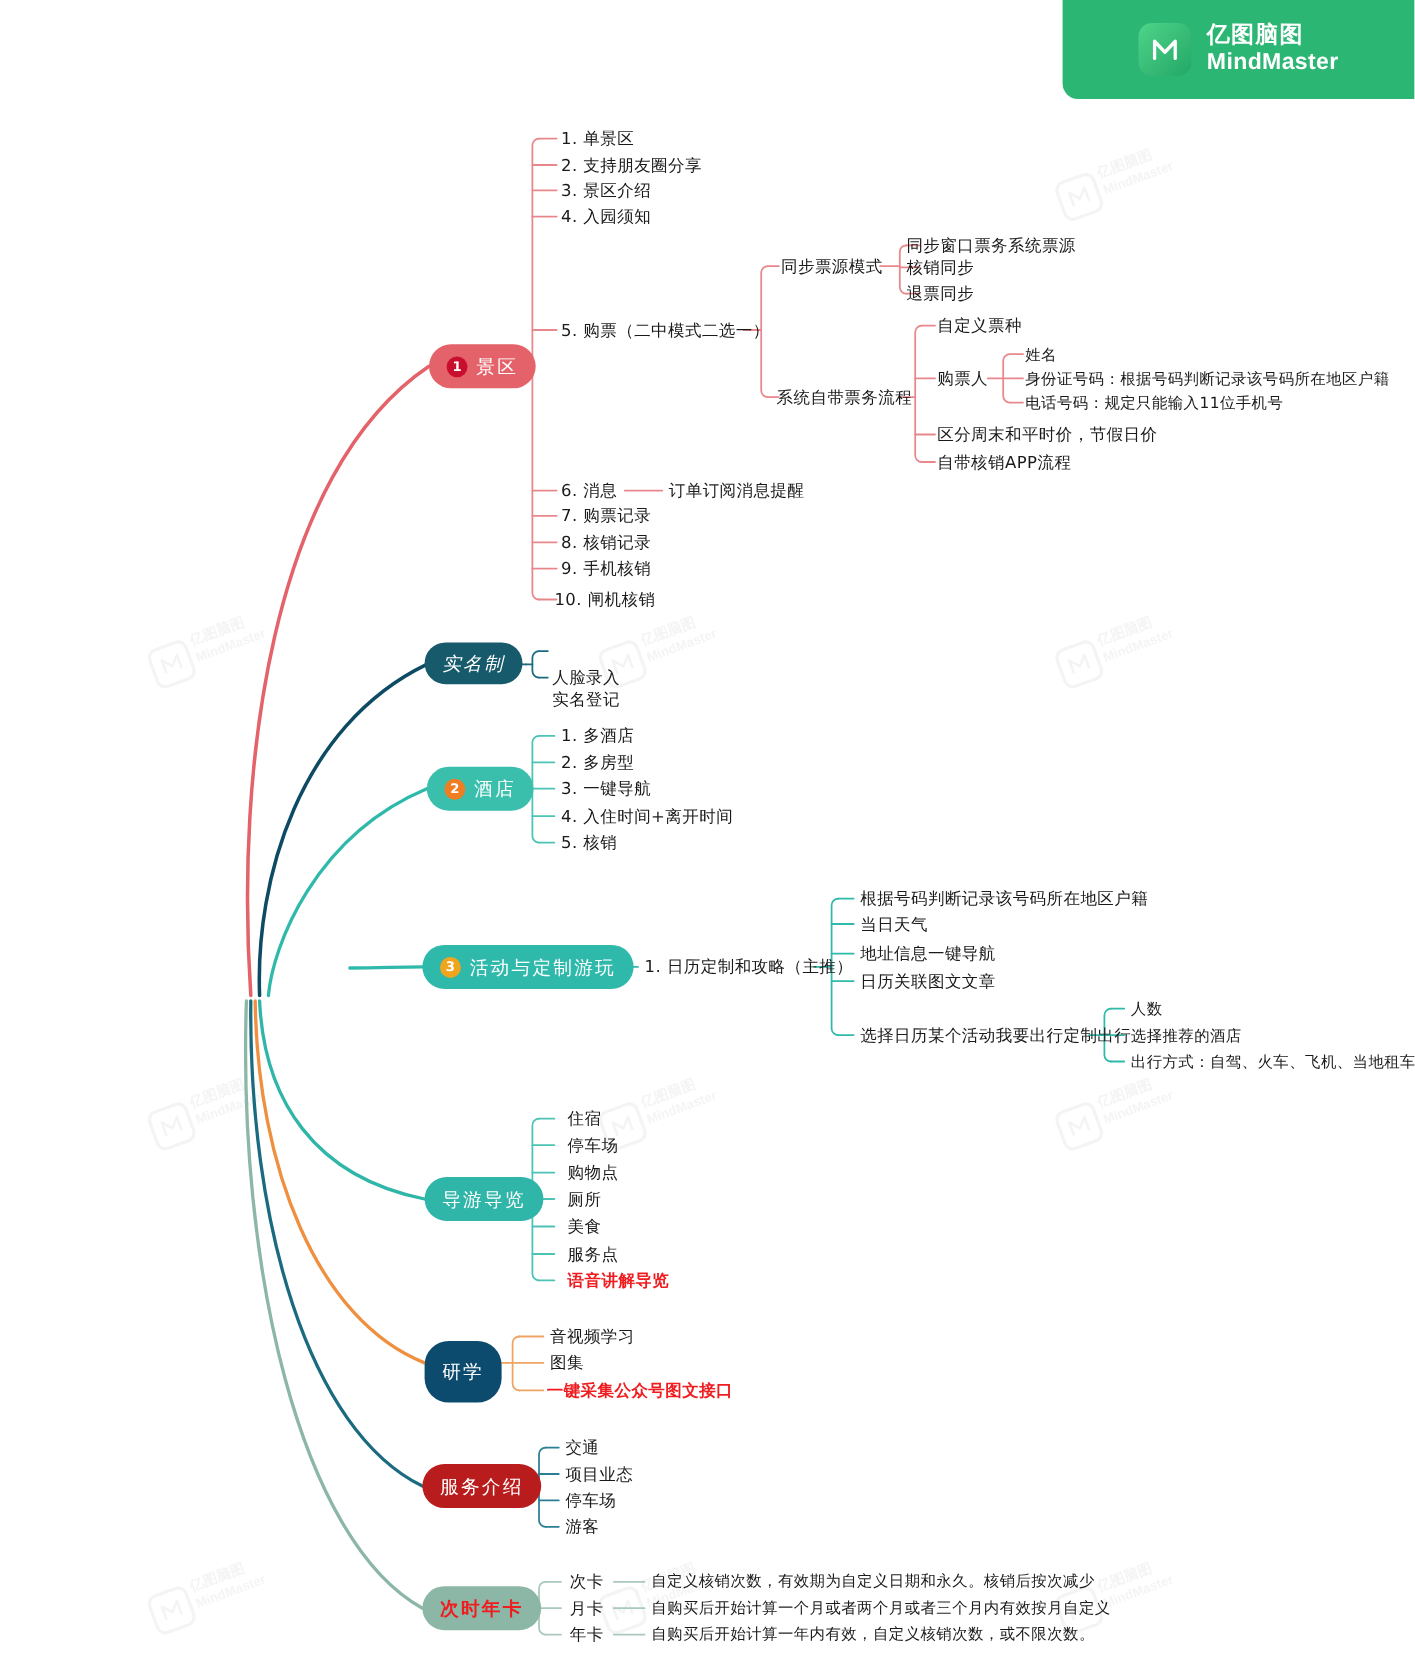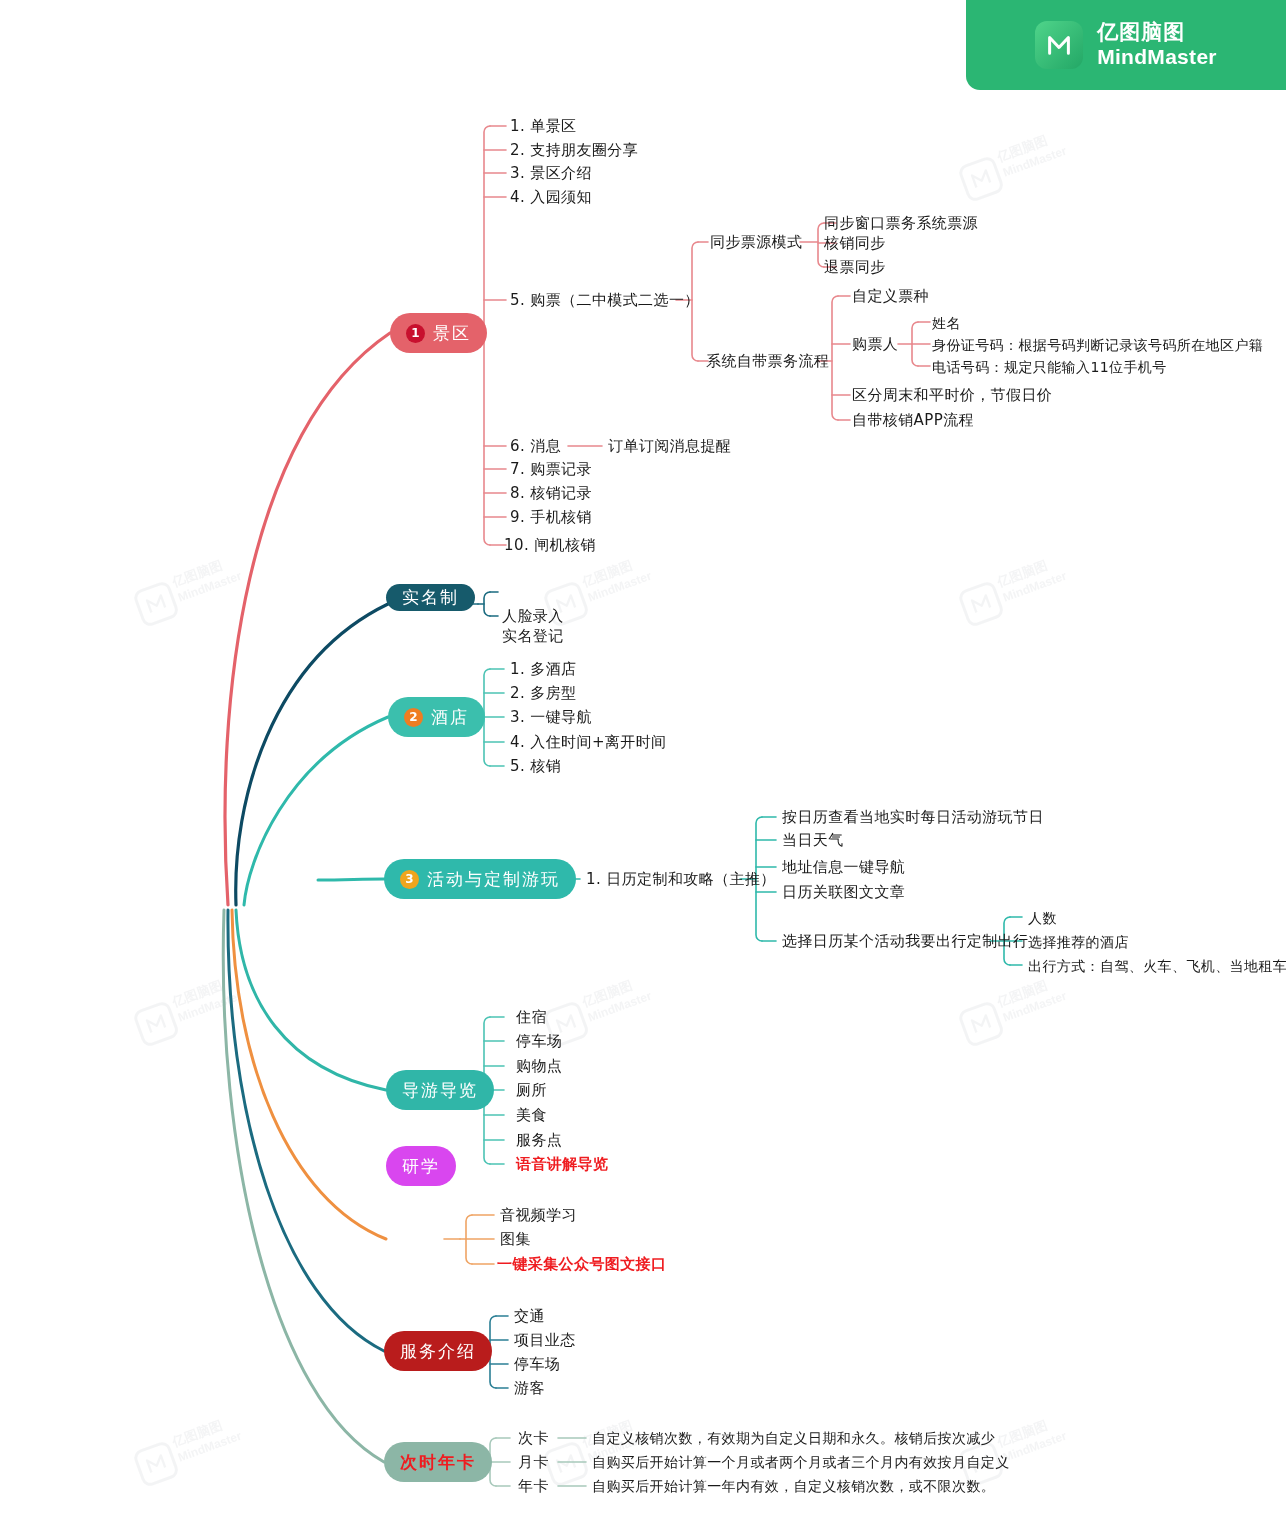--- a/index.html
+++ b/index.html
@@ -290,39 +290,39 @@
       <div class="brand-en">MindMaster</div>
     </div>
   </div>
 
 
   <div class="node branch" style="left:390px;top:313px;height:40px;background:#e4626a;">
     <span class="badge" style="background:#c8102e;">1</span>
     <span class="branch-label">景区</span>
   </div>
 
-  <div class="node branch" style="left:386px;top:584px;height:27px;background:#165a6b;">
+  <div class="node branch" style="left:386px;top:584px;height:38px;background:#165a6b;font-style:italic;">
     <span class="branch-label">实名制</span>
   </div>
 
   <div class="node branch" style="left:388px;top:697px;height:40px;background:#3bbfad;">
     <span class="badge" style="background:#ef7d22;">2</span>
     <span class="branch-label">酒店</span>
   </div>
 
   <div class="node branch" style="left:384px;top:859px;height:40px;background:#2fb9ab;">
     <span class="badge" style="background:#f0a51e;">3</span>
     <span class="branch-label">活动与定制游玩</span>
   </div>
 
   <div class="node branch" style="left:386px;top:1070px;height:40px;background:#30b6a8;">
     <span class="branch-label">导游导览</span>
   </div>
 
-  <div class="node branch" style="left:386px;top:1146px;height:40px;background:#d946ef;">
+  <div class="node branch" style="left:386px;top:1219px;height:56px;background:#0c4a6e;">
     <span class="branch-label">研学</span>
   </div>
 
   <div class="node branch" style="left:384px;top:1331px;height:40px;background:#b91c1c;">
     <span class="branch-label">服务介绍</span>
   </div>
 
   <div class="node branch" style="left:384px;top:1442px;height:40px;background:#8cb6a6;">
     <span class="branch-label" style="color:#ef1c20;font-weight:bold;">次时年卡</span>
   </div>
@@ -359,21 +359,21 @@
   <div class="leaf" style="left:502px;top:585px;margin-top:44px;">实名登记</div>
   <div class="leaf" style="left:502px;top:609px;">人脸录入</div>
 
   <div class="leaf" style="left:510px;top:662px;">1. 多酒店</div>
   <div class="leaf" style="left:510px;top:686px;">2. 多房型</div>
   <div class="leaf" style="left:510px;top:710px;">3. 一键导航</div>
   <div class="leaf" style="left:510px;top:735px;">4. 入住时间+离开时间</div>
   <div class="leaf" style="left:510px;top:759px;">5. 核销</div>
 
   <div class="leaf" style="left:586px;top:872px;">1. 日历定制和攻略（主推）</div>
-  <div class="leaf" style="left:782px;top:810px;">按日历查看当地实时每日活动游玩节日</div>
+  <div class="leaf" style="left:782px;top:810px;">根据号码判断记录该号码所在地区户籍</div>
   <div class="leaf" style="left:782px;top:833px;">当日天气</div>
   <div class="leaf" style="left:782px;top:860px;">地址信息一键导航</div>
   <div class="leaf" style="left:782px;top:885px;">日历关联图文文章</div>
   <div class="leaf" style="left:782px;top:934px;">选择日历某个活动我要出行定制出行</div>
 
   <div class="leaf sm" style="left:1028px;top:911px;">人数</div>
   <div class="leaf sm" style="left:1028px;top:935px;">选择推荐的酒店</div>
   <div class="leaf sm" style="left:1028px;top:959px;">出行方式：自驾、火车、飞机、当地租车</div>
 
   <div class="leaf" style="left:516px;top:1010px;">住宿</div>

